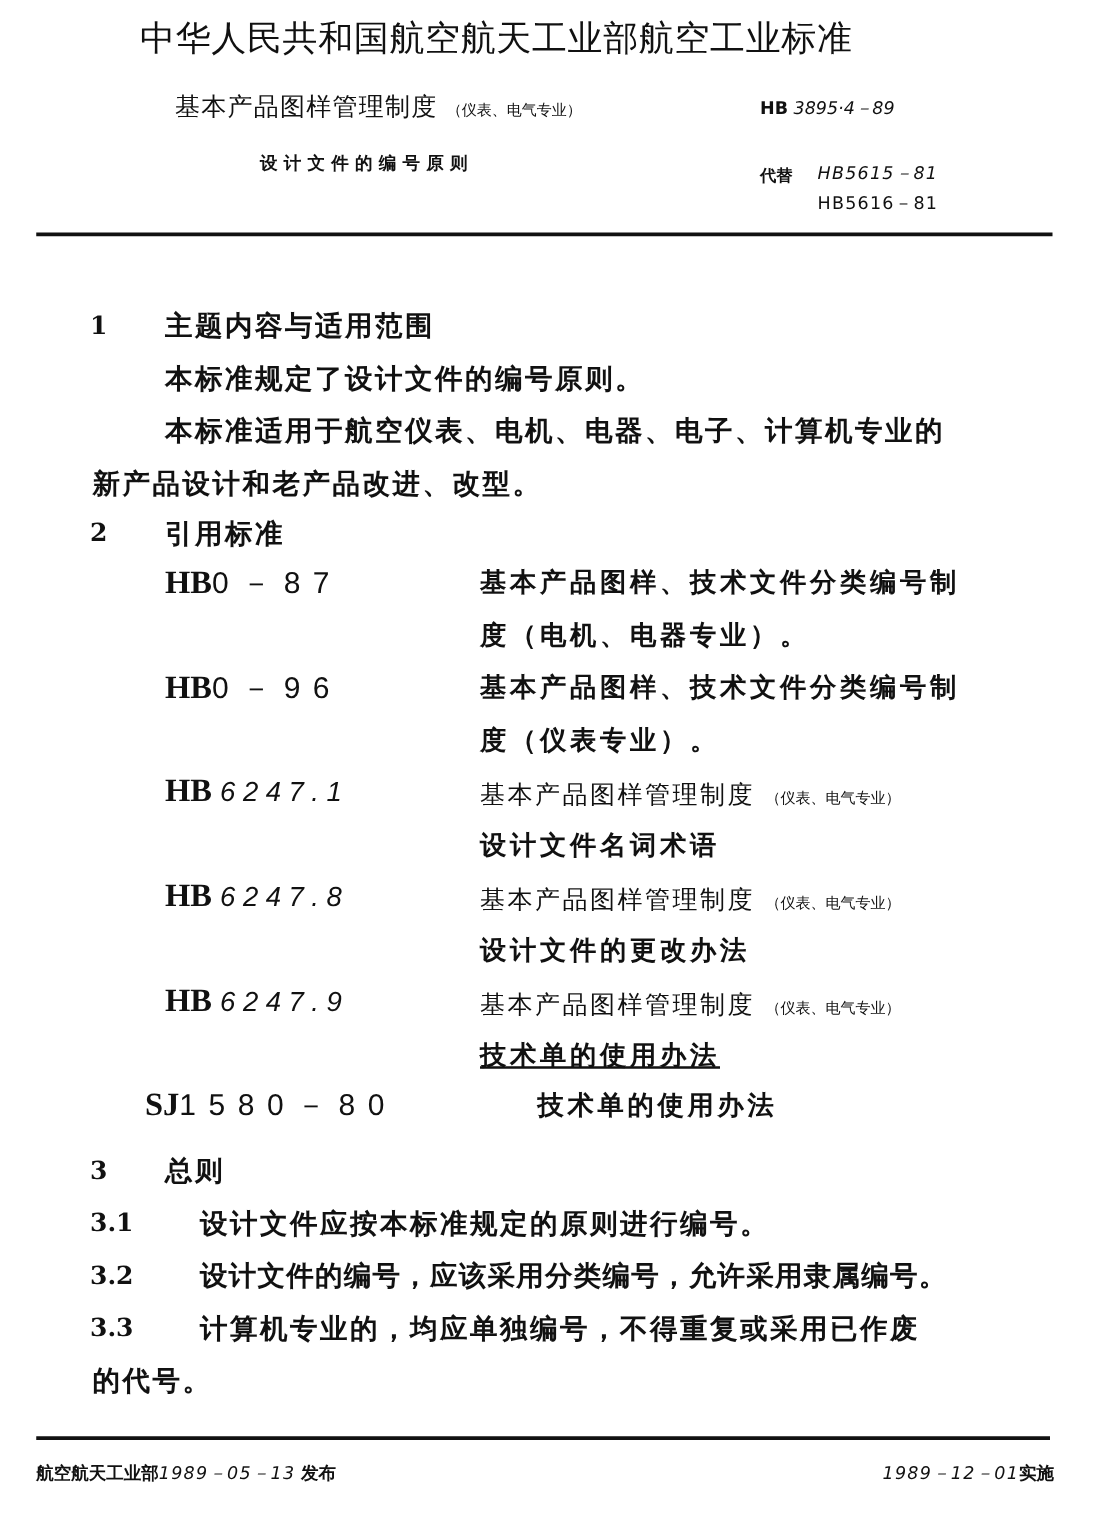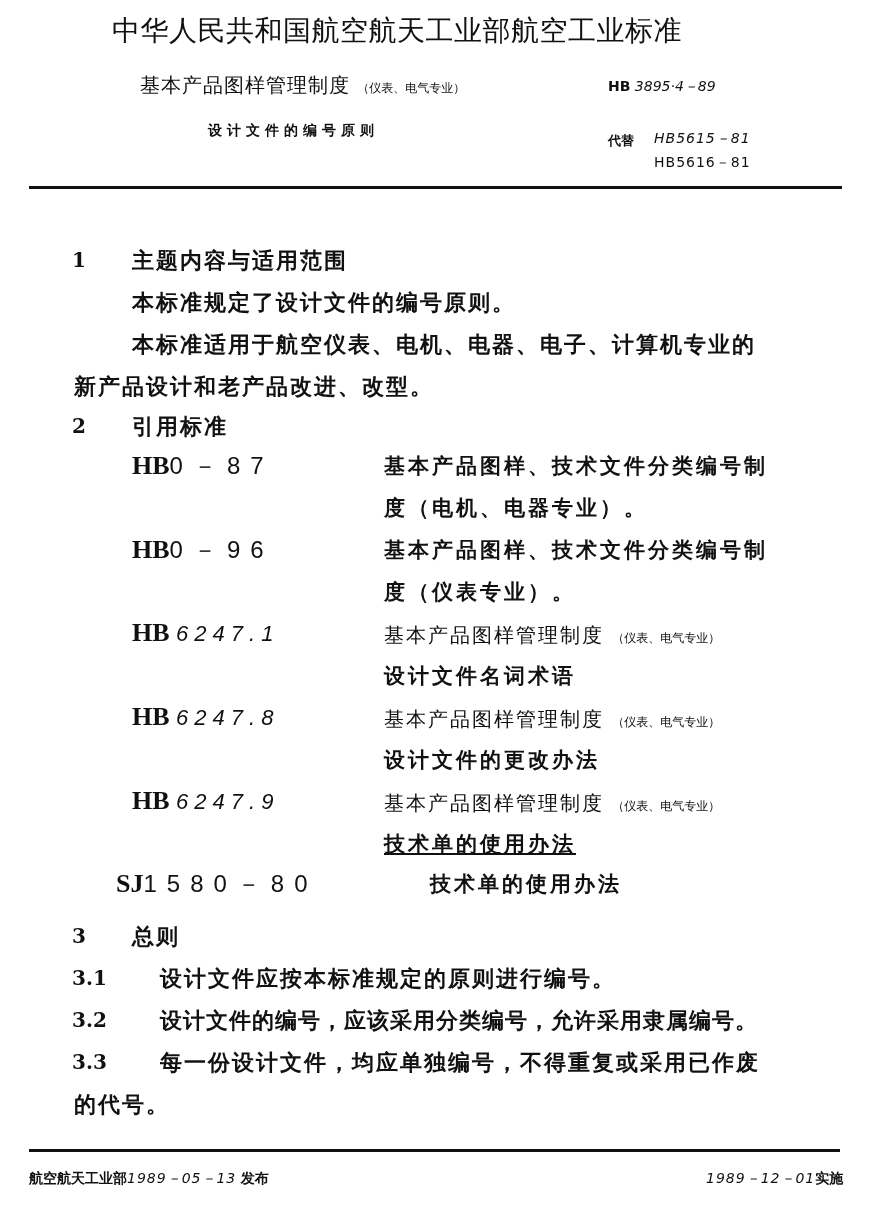--- a/index.html
+++ b/index.html
@@ -103,21 +103,21 @@
 <div class="abs num" style="left:72px; top:924px;">3</div>
 <div class="abs body-text" style="left:132px; top:922px;">总则</div>
 
 <div class="abs num" style="left:72px; top:966px;">3.1</div>
 <div class="abs body-text" style="left:160px; top:964px;">设计文件应按本标准规定的原则进行编号。</div>
 
 <div class="abs num" style="left:72px; top:1008px;">3.2</div>
 <div class="abs body-text" style="left:160px; top:1006px; letter-spacing:1px;">设计文件的编号，应该采用分类编号，允许采用隶属编号。</div>
 
 <div class="abs num" style="left:72px; top:1050px;">3.3</div>
-<div class="abs body-text" style="left:160px; top:1048px;">每一份设计文件，均应单独编号，不得重复或采用已作废</div>
+<div class="abs body-text" style="left:160px; top:1048px;">计算机专业的，均应单独编号，不得重复或采用已作废</div>
 <div class="abs body-text" style="left:74px; top:1090px;">的代号。</div>
 
 <div class="rule" style="left:29px; top:1149px; width:811px;"></div>
 
 <div class="abs footer" style="left:29px; top:1170px;">
   <b>航空航天工业部</b><span class="it">1989－05－13</span>
   <b>发布</b>
 </div>
 <div class="abs footer" style="left:706px; top:1170px;">
   <span class="it">1989－12－01</span><b>实施</b>

